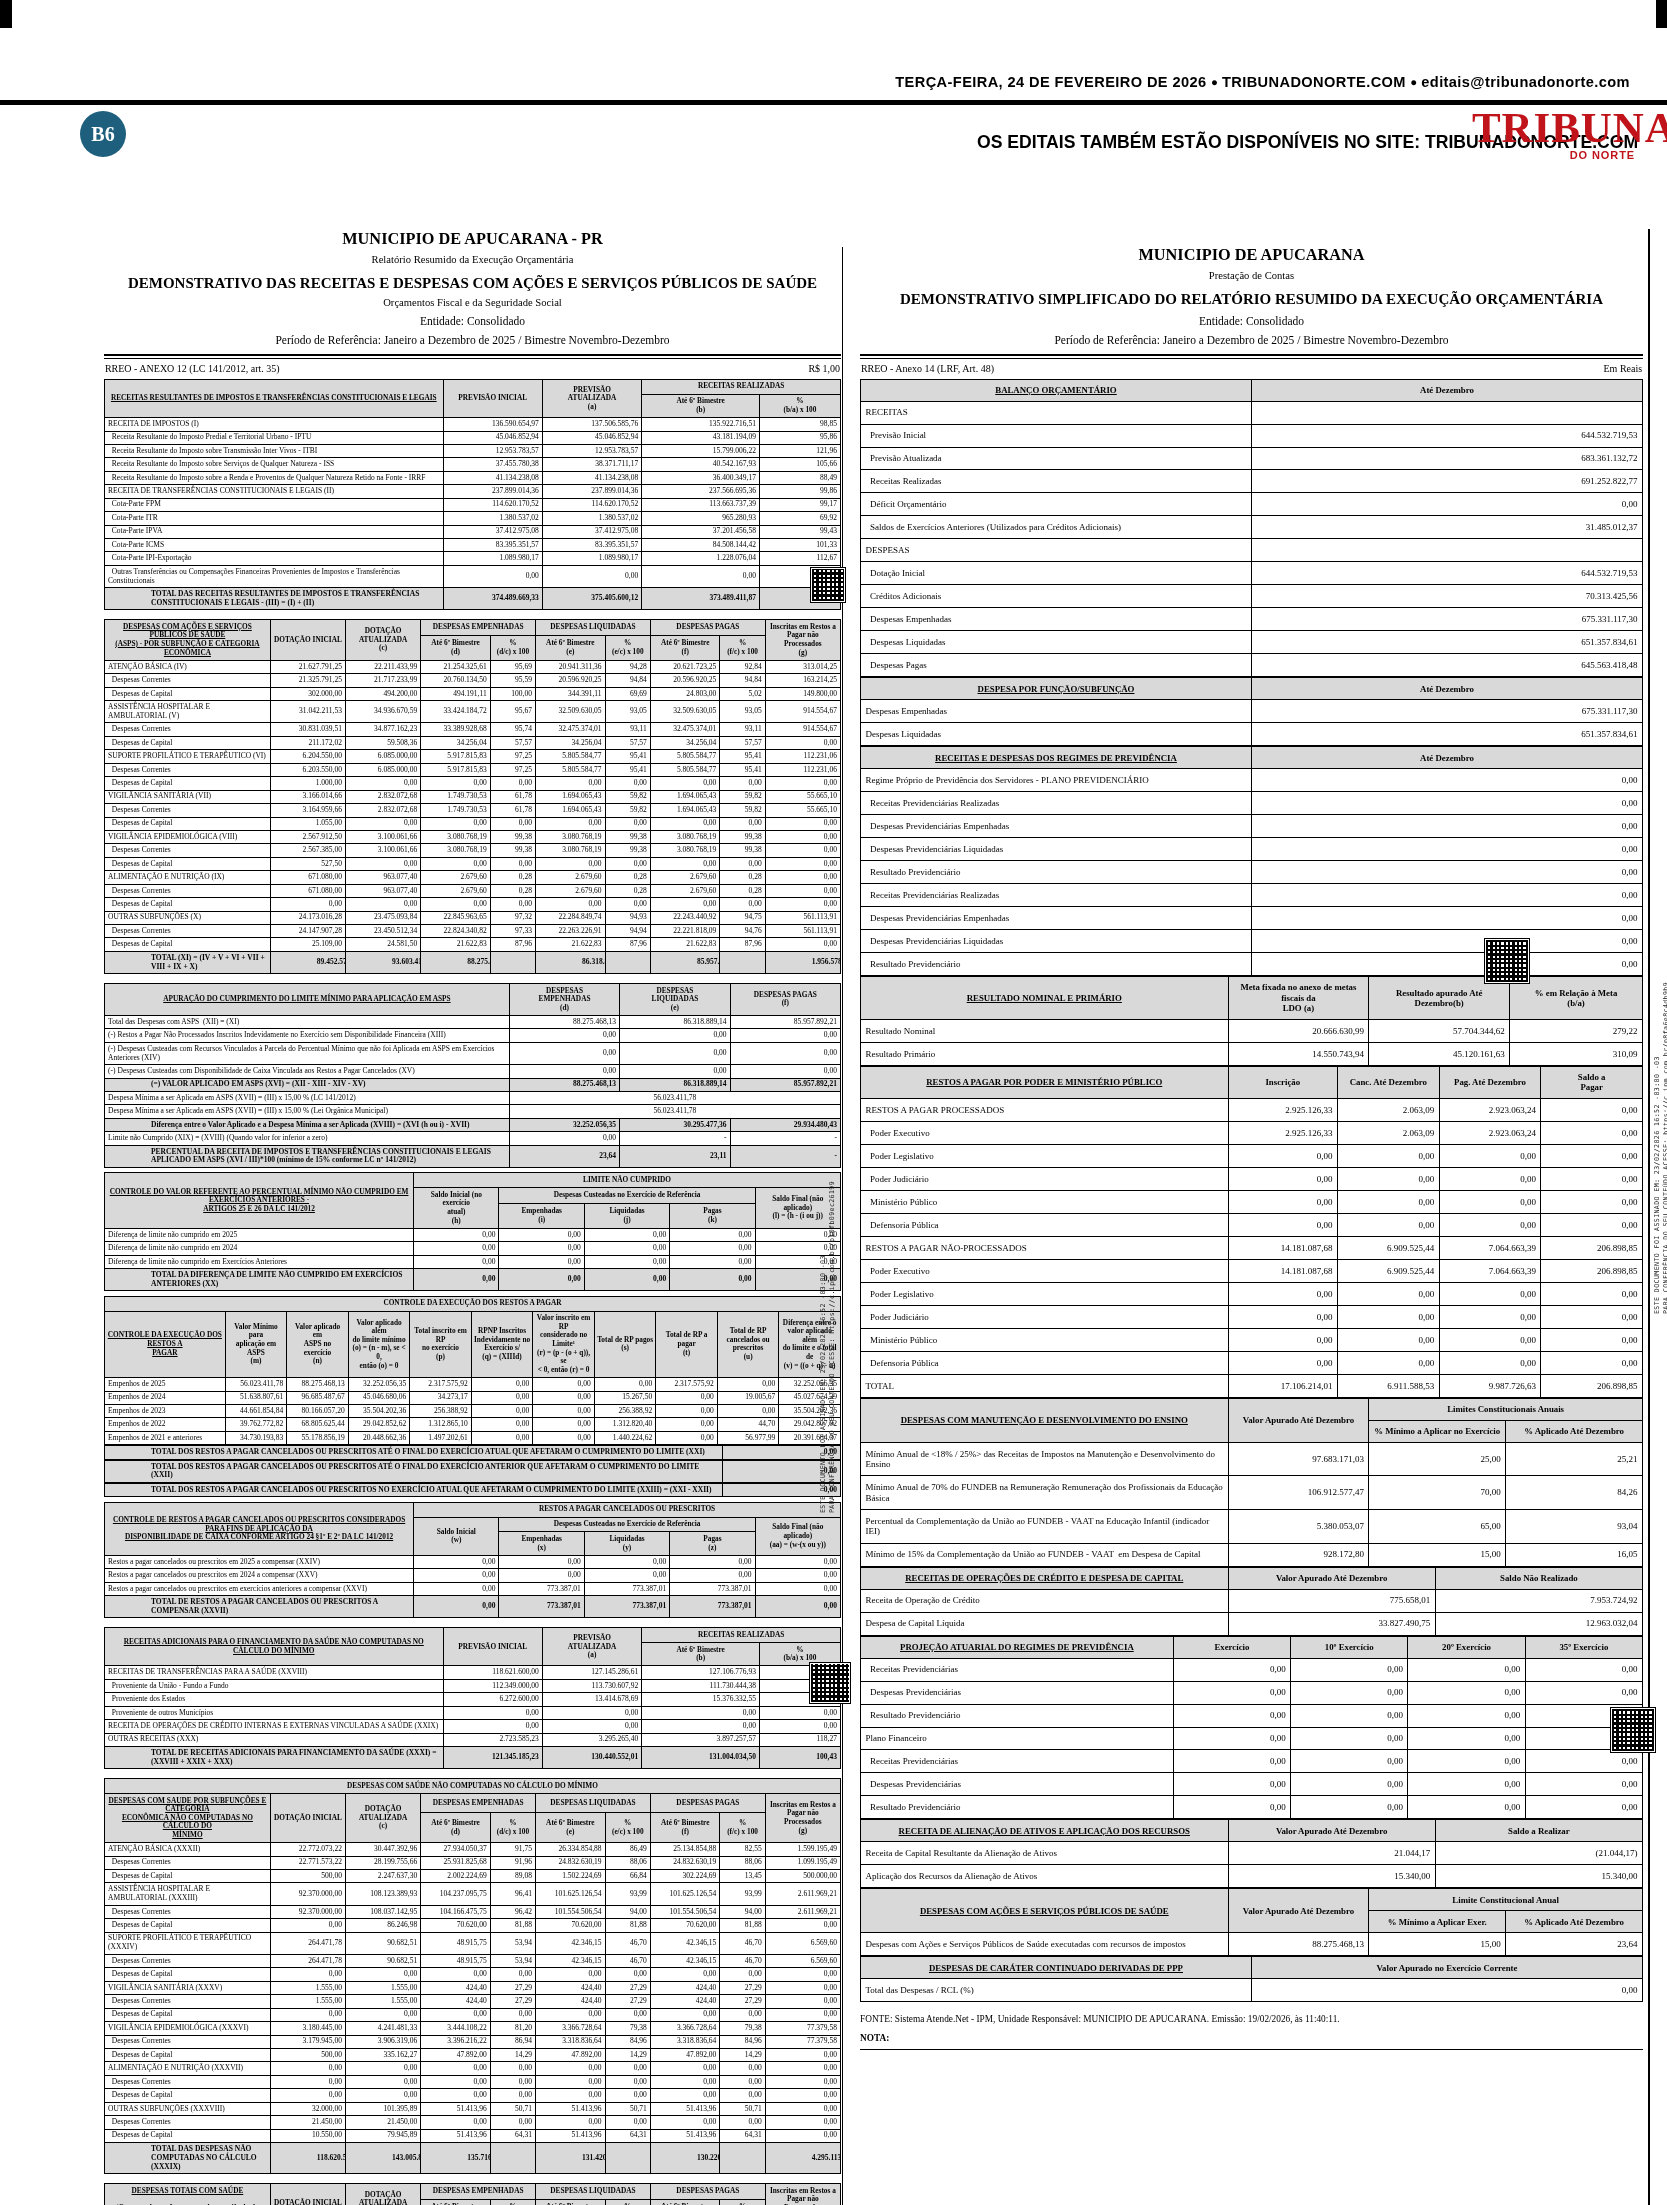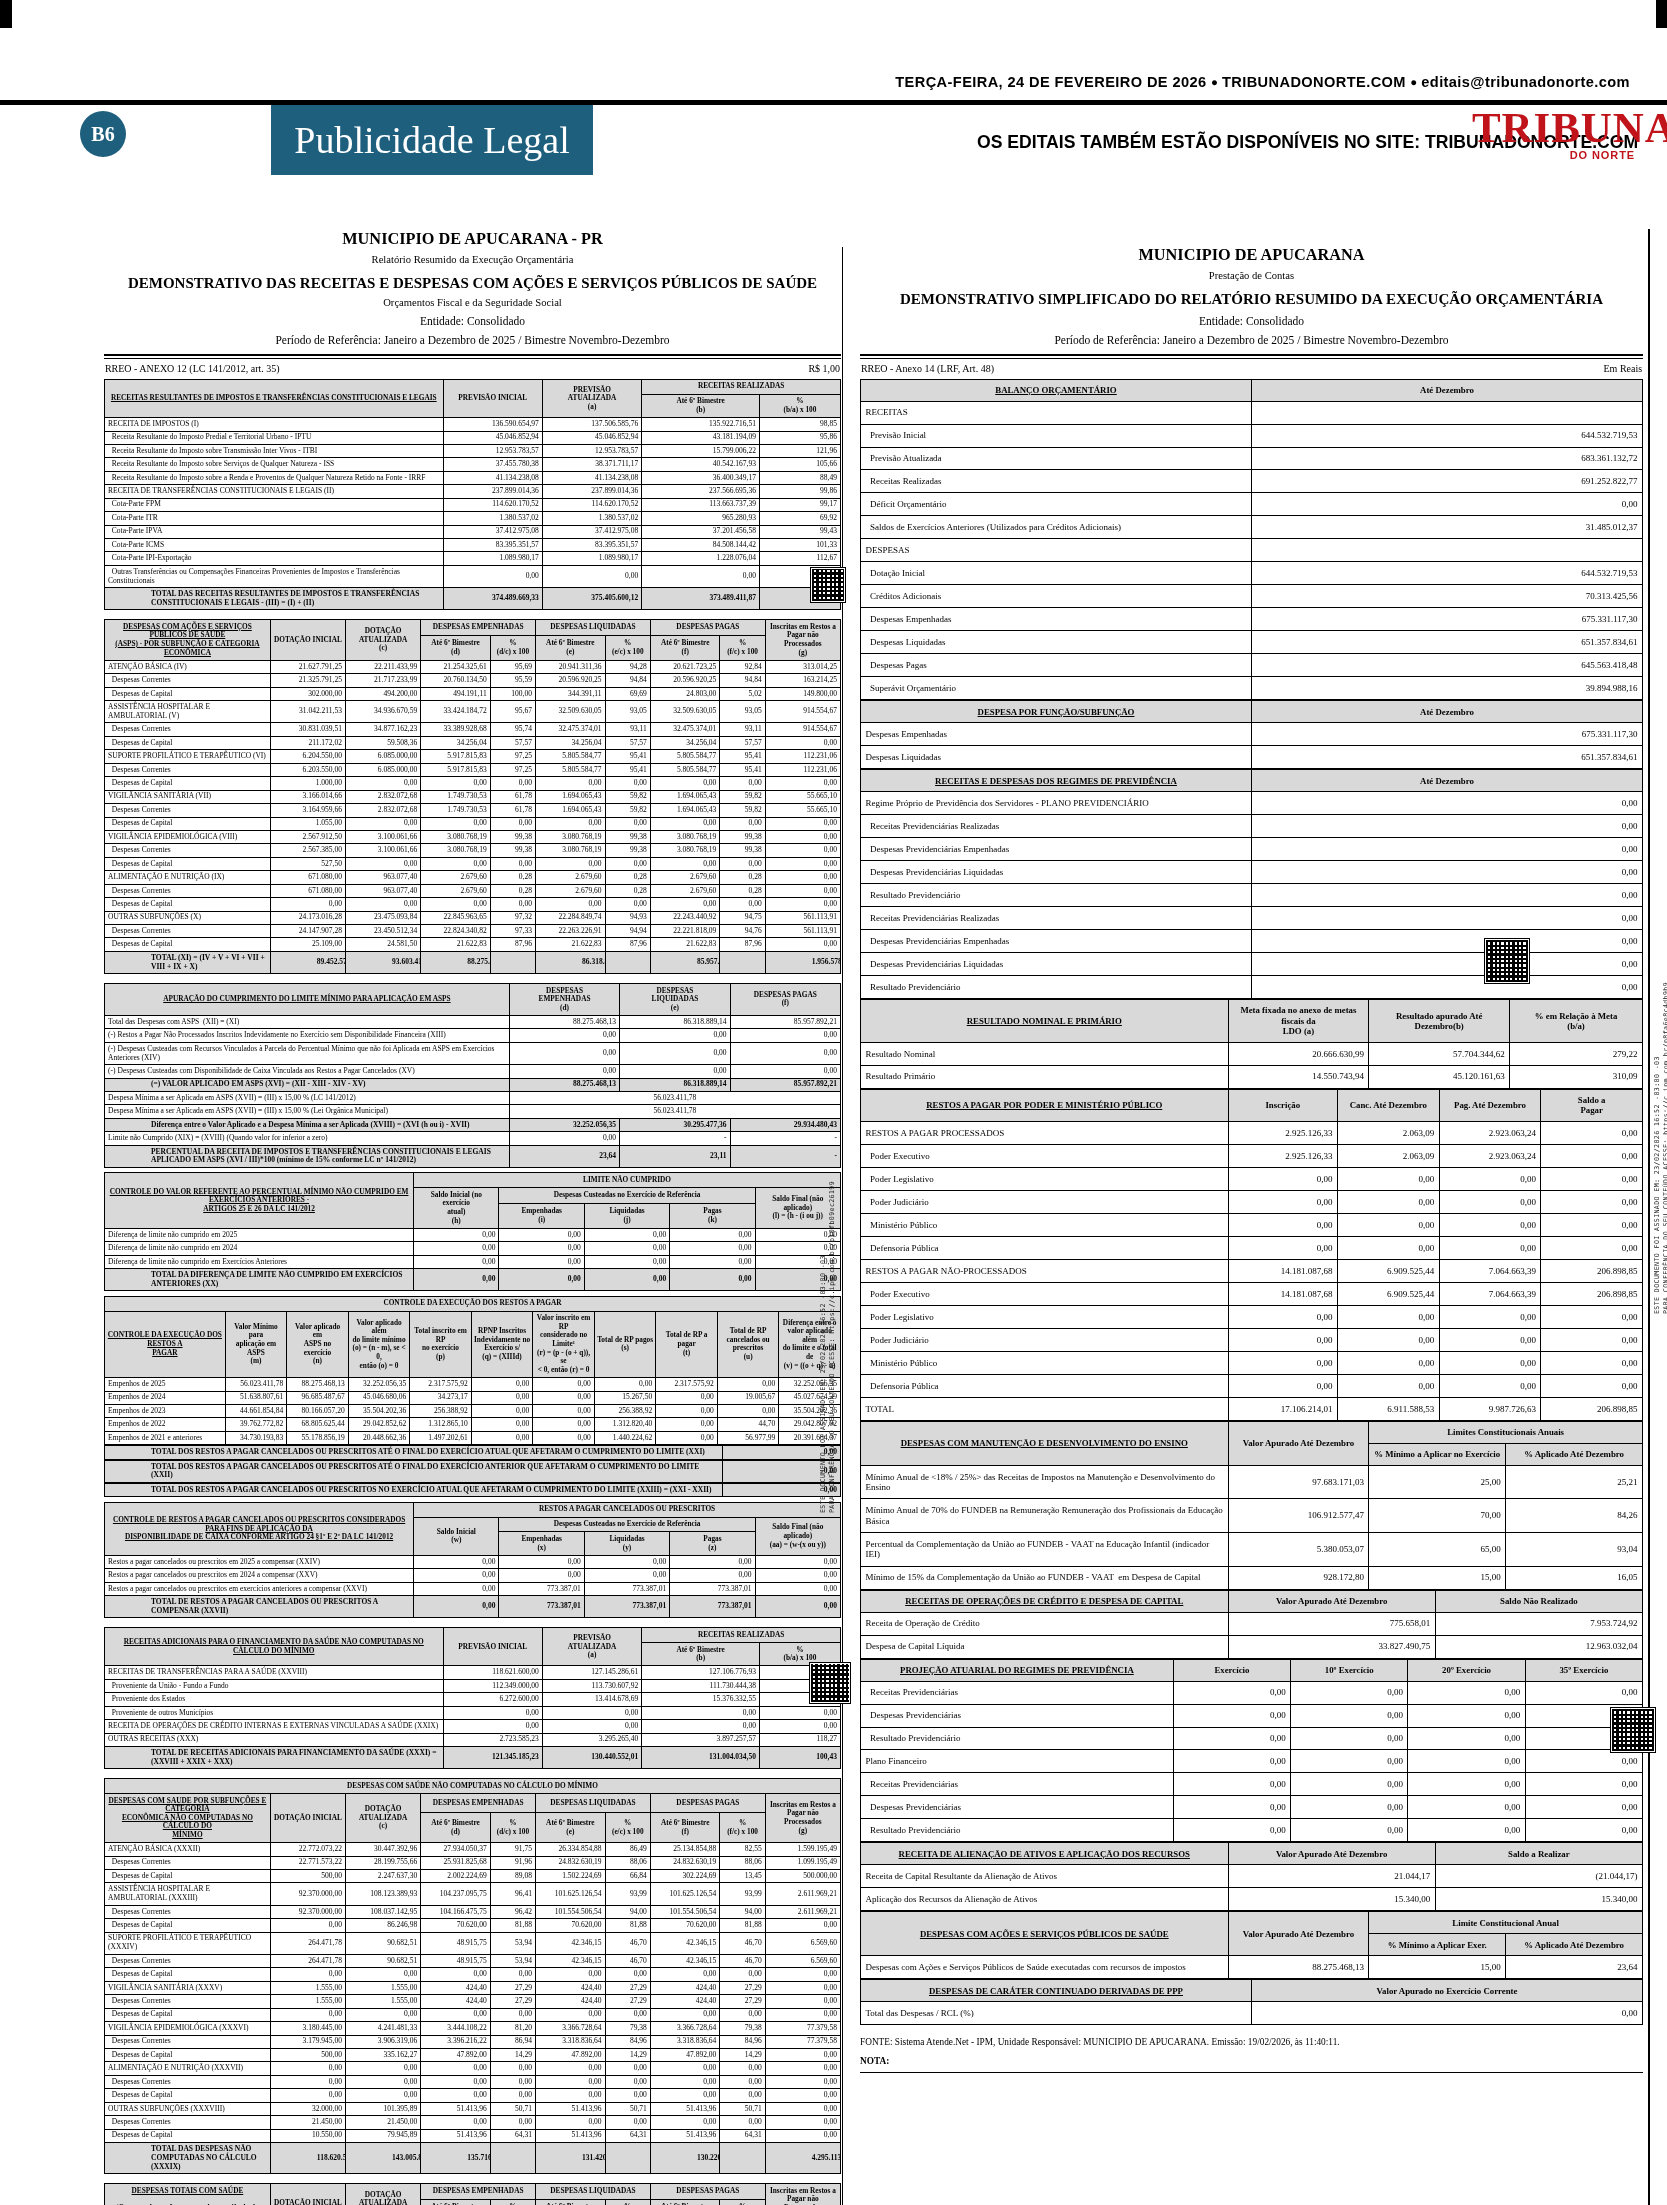--- a/index.html
+++ b/index.html
@@ -72,21 +72,20 @@
 
   <div class="dateline">
     <span>TERÇA-FEIRA, 24 DE FEVEREIRO DE 2026</span>
     <span class="dot"> ● </span>
     <span>TRIBUNADONORTE.COM</span>
     <span class="dot"> ● </span>
     <span>editais@tribunadonorte.com</span>
   </div>
   <div class="headbar"></div>
   <div class="b6">B6</div>
-  <div class="publegal">Publicidade Legal</div>
   <div class="sitebanner">OS EDITAIS TAMBÉM ESTÃO DISPONÍVEIS NO SITE:  TRIBUNADONORTE.COM</div>
   <div class="logo">
     <div class="t1">TRIBUNA</div>
     <div class="t2">DO NORTE</div>
   </div>
 
   <div class="col col-left">
     <div class="tc doc-title1">MUNICIPIO DE APUCARANA - PR</div>
     <div class="tc doc-sub">Relatório Resumido da Execução Orçamentária</div>
     <div class="tc doc-title2">DEMONSTRATIVO DAS RECEITAS E DESPESAS COM AÇÕES E SERVIÇOS PÚBLICOS DE SAÚDE</div>
@@ -1448,24 +1447,20 @@
               <td>675.331.117,30</td>
             </tr>
             <tr>
               <td>  Despesas Liquidadas</td>
               <td>651.357.834,61</td>
             </tr>
             <tr>
               <td>  Despesas Pagas</td>
               <td>645.563.418,48</td>
             </tr>
-            <tr>
-              <td>  Superávit Orçamentário</td>
-              <td>39.894.988,16</td>
-            </tr>
           </tbody>
         </table>
       </div>
     <div>
         <table class="doc-table wide">
           <colgroup>
             <col style="width: 50%;">
             <col style="width: 50%;">
           </colgroup>
           <thead>

